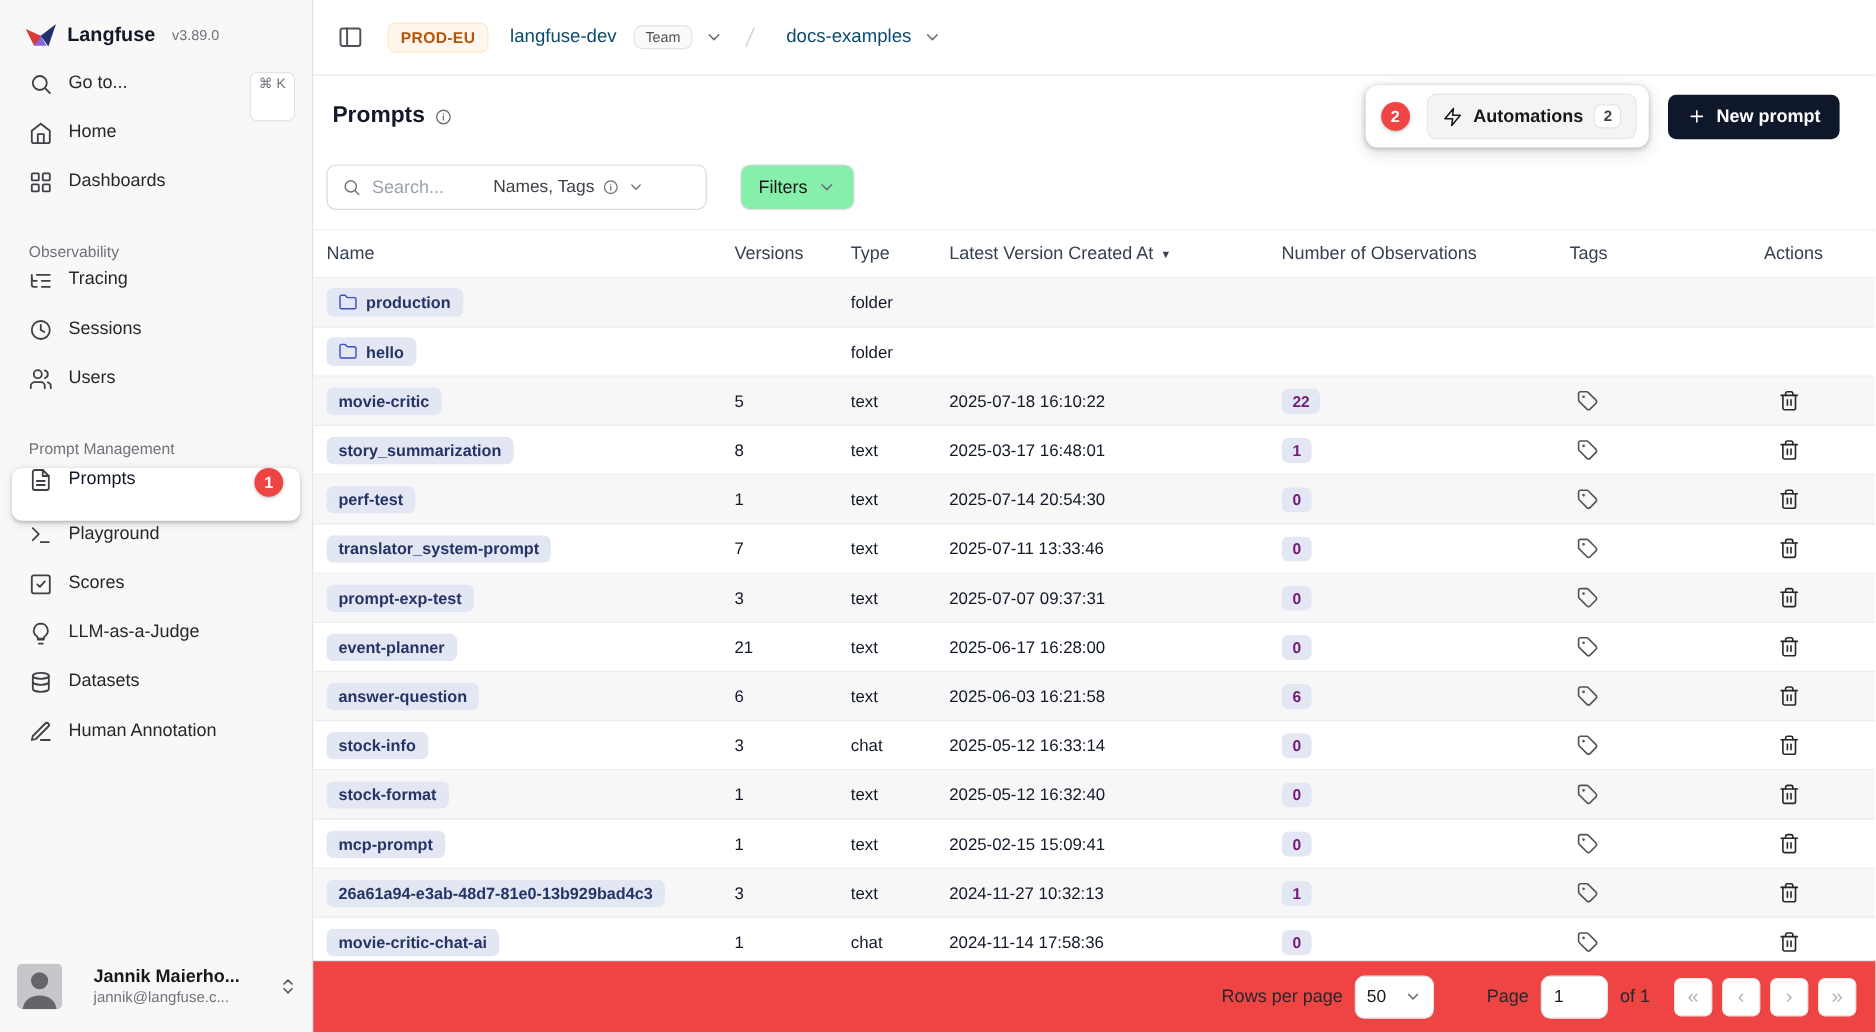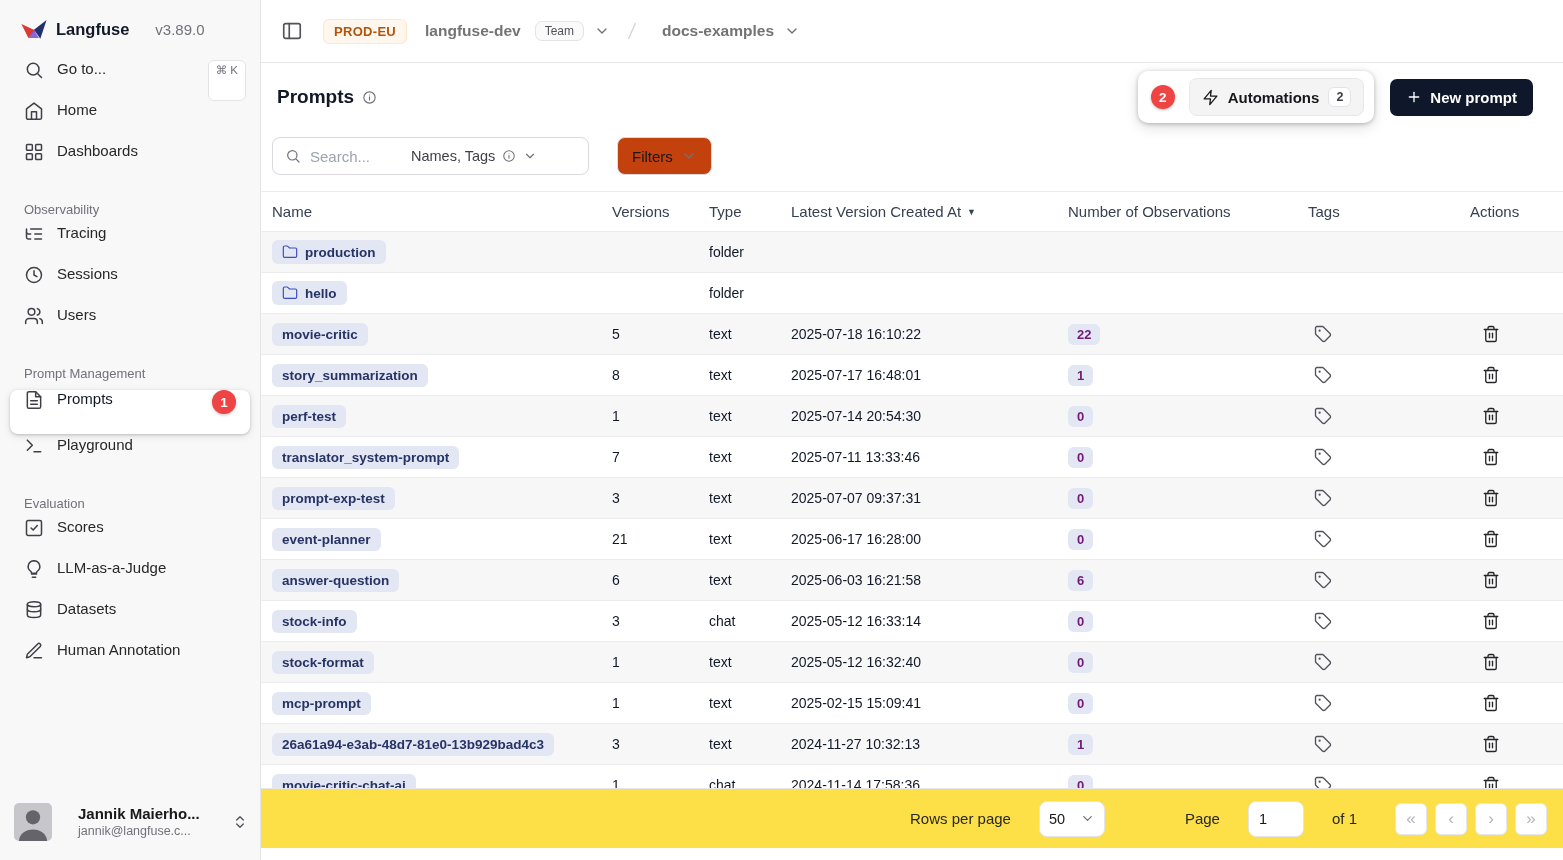--- a/index.html
+++ b/index.html
@@ -6,21 +6,21 @@
   html,body{width:1563px;height:860px;overflow:hidden;background:#fff;color:#18181b;
     font-family:"Liberation Sans",sans-serif;}
   .app{display:flex;width:100%;height:100%}
 
   
   .sidebar{width:261px;min-width:261px;height:100%;background:#f8f8f8;border-right:1px solid #e4e4e7;
     display:flex;flex-direction:column;position:relative}
   .brand{display:flex;align-items:center;gap:8px;padding:18px 14px 10px 20px}
   .logo svg{width:28px;height:22px;display:block}
   .brand-name{font-weight:700;font-size:16.5px;color:#111827}
-  .brand-ver{font-size:15px;color:#71717a;margin-left:18px}
+  .brand-ver{font-size:12px;color:#71717a;margin-left:6px}
   .nav{flex:1;overflow:hidden;padding-top:10px}
   .nav-item{display:flex;gap:13px;height:41px;padding:0 14px 0 24px;
     font-size:15px;color:#27272a;cursor:pointer}
   .nav-item .icon{width:20px;height:20px;color:#3f3f46;flex:0 0 auto}
   .icon svg{width:100%;height:100%;display:block}
   .kbd{margin-left:auto;border:1px solid #e4e4e7;background:#fff;border-radius:6px;
     font-size:11.5px;color:#71717a;padding:2px 7px;line-height:1.3}
   .nav-section{padding:19px 14px 7px 24px;font-size:13px;color:#71717a}
   .nav-item.active{background:#fff;border-radius:8px;margin:2px 10px;padding:0 8px 0 14px;height:44px;
     box-shadow:0 1px 3px rgba(0,0,0,.18),0 2px 8px rgba(0,0,0,.1);font-weight:500;color:#111827}
@@ -35,21 +35,21 @@
   .user-name{font-size:15px;font-weight:700;color:#18181b;white-space:nowrap}
   .user-email{font-size:12.5px;color:#71717a;white-space:nowrap}
   .updown{width:16px;height:16px;color:#52525b;margin-left:auto}
 
   
   .main{flex:1;display:flex;flex-direction:column;height:100%;position:relative;min-width:0}
   .topbar{height:63px;border-bottom:1px solid #e8e8ea;display:flex;align-items:center;gap:10px;padding:0 20px}
   .panel-toggle{width:22px;height:22px;color:#52525b;cursor:pointer}
   .env-badge{font-size:13px;font-weight:700;color:#b45309;background:#fff7ed;border:1px solid #fde8c8;
     border-radius:6px;padding:4px 10px;letter-spacing:.3px;margin-left:10px}
-  .org-name,.proj-name{font-size:15.5px;font-weight:700;color:#737373;margin-left:8px}
+  .org-name,.proj-name{font-size:15.5px;font-weight:400;color:#0c4a6e;margin-left:8px}
   .mini-badge{font-size:12px;color:#52525b;background:#fafafa;border:1px solid #e4e4e7;border-radius:7px;
     padding:2px 9px;margin-left:4px}
   .chev{width:16px;height:16px;color:#71717a;cursor:pointer}
   .slash{width:20px;height:20px;color:#d4d4d8;margin:0 2px}
 
   .toolbar{height:56px;display:flex;align-items:center;padding:0 30px 0 16px;margin-top:6px}
   .page-title{font-size:19px;font-weight:700;color:#111827}
   .info-icon{width:15px;height:15px;color:#71717a;margin-left:8px}
   .toolbar-right{margin-left:auto;display:flex;align-items:center;gap:16px}
   .highlight-box{display:flex;align-items:center;gap:14px;background:#fff;border-radius:10px;
@@ -67,21 +67,21 @@
   .searchrow{display:flex;align-items:center;padding:12px 0 16px 11px;gap:28px}
   .search-group{display:flex;align-items:center;gap:9px;border:1px solid #d9d9de;border-radius:8px;
     height:38px;padding:0 12px;width:317px;background:#fff}
   .search-group .icon{width:16px;height:16px;color:#71717a}
   .search-input{border:none;outline:none;font-size:15px;width:92px;color:#18181b;background:transparent;
     font-family:"Liberation Sans",sans-serif}
   .search-input::placeholder{color:#9ca3af}
   .scope-btn{display:flex;align-items:center;gap:7px;font-size:14.5px;font-weight:500;color:#3f3f46;cursor:pointer}
   .scope-btn .icon{width:14px;height:14px;color:#71717a}
   .filters-btn{display:flex;align-items:center;gap:8px;border:1px solid #d9d9de;border-radius:8px;height:38px;
-    padding:0 14px;font-size:15px;font-weight:500;color:#18181b;background:#c2410c;cursor:pointer;
+    padding:0 14px;font-size:15px;font-weight:500;color:#18181b;background:#86efac;cursor:pointer;
     font-family:"Liberation Sans",sans-serif}
 
   
   .table{flex:1;overflow:hidden}
   .thead,.trow{display:grid;grid-template-columns:340px 97px 82px 277px 240px 162px 1fr;
     align-items:center;padding-left:11px;border-bottom:1px solid #ececee;height:41px}
   .thead{border-top:1px solid #ececee;font-size:15px;color:#374151;font-weight:500}
   .th{display:flex;align-items:center;gap:6px;overflow:hidden;white-space:nowrap}
   .sort-caret{font-size:9px;color:#374151}
   .trow{font-size:14px;color:#111827;cursor:pointer}
@@ -90,22 +90,22 @@
   .name-pill{display:inline-flex;align-items:center;gap:7px;background:#e3e6f3;color:#263465;
     border-radius:6px;padding:4px 10px;font-size:13.5px;font-weight:700;cursor:pointer;max-width:330px;overflow:hidden}
   .name-pill .icon{width:16px;height:16px;color:#3b4fc0}
   .count-pill{display:inline-flex;align-items:center;background:#e3e6f3;color:#701a75;border-radius:6px;
     padding:3px 9px;font-size:13px;font-weight:700}
   .tagbtn,.trashbtn{width:18px;height:18px;cursor:pointer}
   .tagbtn{color:#52525b;margin-left:6px}
   .trashbtn{color:#27272a;margin-left:12px}
 
   
-  .pagination{position:absolute;left:0;right:0;bottom:12px;height:60px;background:#fde047;border-top:1px solid #e7e7e9;
-    display:flex;align-items:center;justify-content:flex-end;gap:28px;padding-right:16px;z-index:5}
+  .pagination{position:absolute;left:0;right:0;bottom:0;height:60px;background:#ef4444;border-top:1px solid #e7e7e9;
+    display:flex;align-items:center;justify-content:flex-end;gap:10px;padding-right:16px;z-index:5}
   .pg-label{font-size:15px;color:#27272a}
   .pg-select{display:flex;align-items:center;justify-content:space-between;border:1px solid #e4e4e7;border-radius:8px;
     height:36px;width:66px;padding:0 9px;font-size:14.5px;color:#18181b;background:#fff;cursor:pointer}
   .pg-select .chev{width:15px;height:15px}
   .pg-gap{width:24px}
   .pg-input{width:56px;height:36px;border:1px solid #e4e4e7;border-radius:8px;padding:0 10px;font-size:14.5px;
     color:#18181b;outline:none;font-family:"Liberation Sans",sans-serif}
   .pg-btn{width:32px;height:32px;border:1px solid #e7e7e9;border-radius:6px;background:#fff;color:#b3b3ba;
     display:flex;align-items:center;justify-content:center;font-size:17px;cursor:pointer;line-height:1;
     font-family:"Liberation Sans",sans-serif}
@@ -208,21 +208,20 @@
         </div>
         <div class="nav-item">
           <span class="icon ">
             <svg viewBox="0 0 24 24" fill="none" stroke="currentColor" stroke-width="1.8" stroke-linecap="round" stroke-linejoin="round">
               <path d="m4 17 6-6-6-6"></path>
               <path d="M12 19h8"></path>
             </svg>
           </span>
           <span class="nav-label">Playground</span>
         </div>
-        <div class="nav-section">Evaluation</div>
         <div class="nav-item">
           <span class="icon ">
             <svg viewBox="0 0 24 24" fill="none" stroke="currentColor" stroke-width="1.8" stroke-linecap="round" stroke-linejoin="round">
               <rect x="3" y="3" width="18" height="18" rx="2"></rect>
               <path d="m8.5 12 2.5 2.5 5-5.5"></path>
             </svg>
           </span>
           <span class="nav-label">Scores</span>
         </div>
         <div class="nav-item">
@@ -471,21 +470,21 @@
             </div>
           </div>
           <div class="trow">
             <div class="td">
               <span class="name-pill">
                 <span>story_summarization</span>
               </span>
             </div>
             <div class="td">8</div>
             <div class="td">text</div>
-            <div class="td">2025-07-17 16:48:01</div>
+            <div class="td">2025-03-17 16:48:01</div>
             <div class="td">
               <span class="count-pill">1</span>
             </div>
             <div class="td">
               <span class="icon tagbtn">
                 <svg viewBox="0 0 24 24" fill="none" stroke="currentColor" stroke-width="1.8" stroke-linecap="round" stroke-linejoin="round">
                   <path d="M12.59 2.59A2 2 0 0 0 11.17 2H4a2 2 0 0 0-2 2v7.17a2 2 0 0 0 .59 1.42l8.7 8.7a2.4 2.4 0 0 0 3.42 0l6.58-6.58a2.4 2.4 0 0 0 0-3.42z"></path>
                   <circle cx="7.5" cy="7.5" r="0.6" fill="currentColor"></circle>
                 </svg>
               </span>

